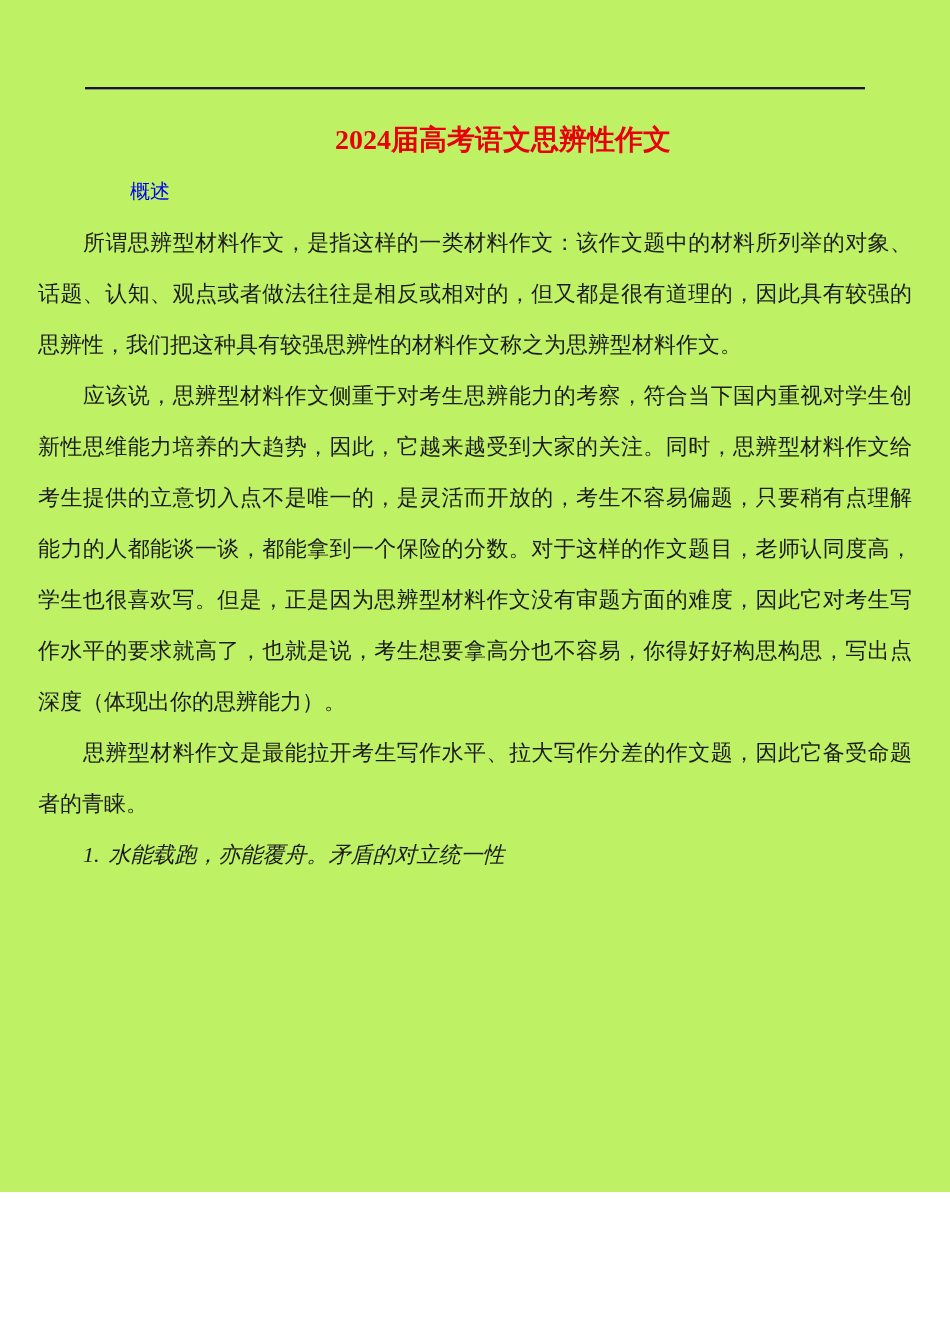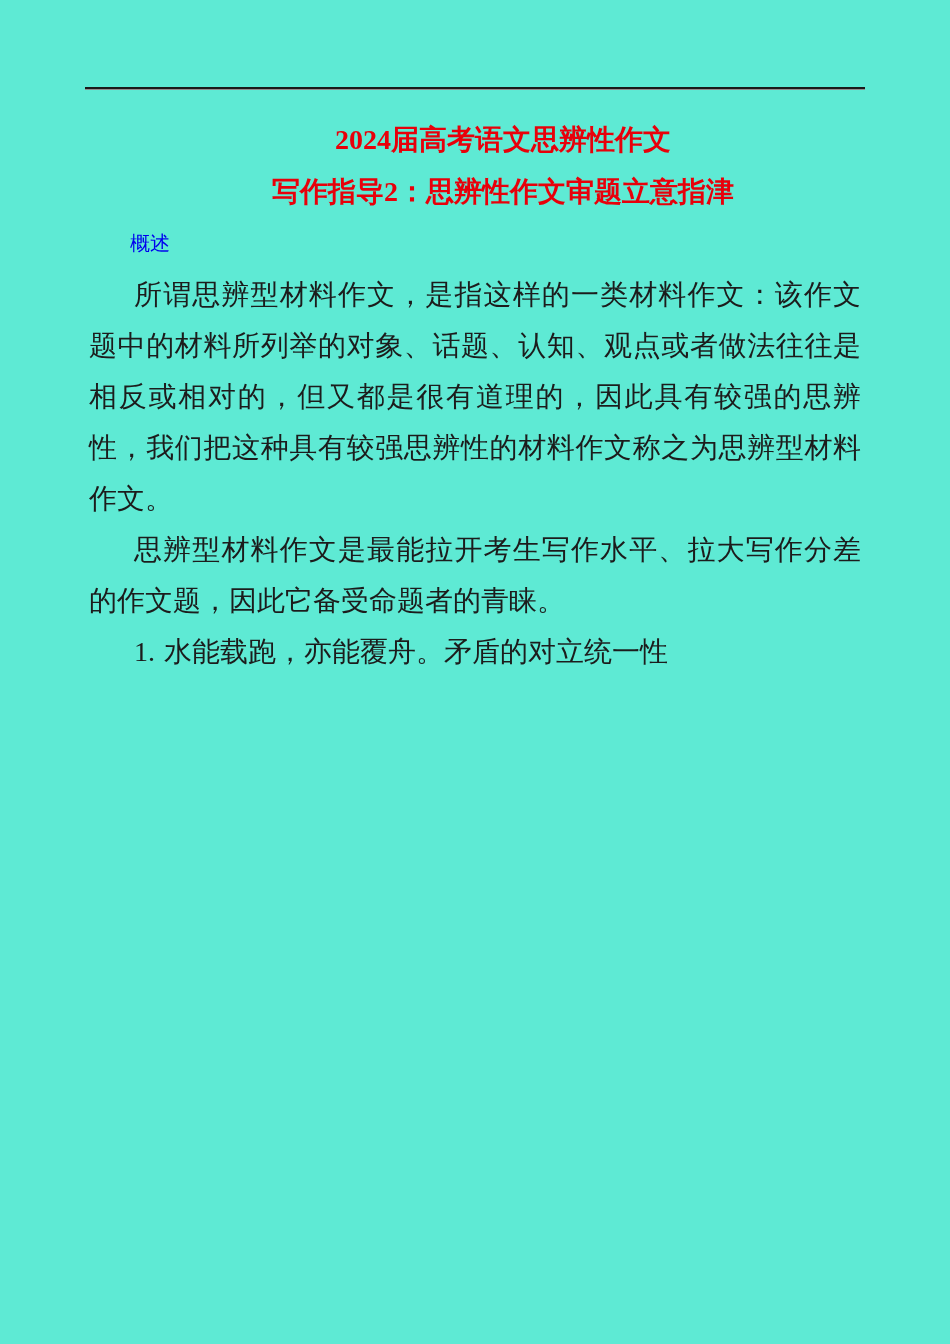--- a/index.html
+++ b/index.html
@@ -8,22 +8,22 @@
     background: #ffffff;
   }
   body {
     width: 950px;
     height: 1344px;
     font-family: "Liberation Serif", "DejaVu Serif", serif;
   }
   .page {
     position: relative;
     width: 950px;
-    height: 1344px;
-    background: #5eead4;
+    height: 1192px;
+    background: #bef264;
     overflow: hidden;
   }
   .top-rule {
     margin: 87px 85px 0 85px;
     height: 2px;
     background: var(--rule-dark, #1a1a1a);
     border-bottom: 1px solid #8f8f8f;
   }
   .title-block {
     margin-top: 24px;
@@ -39,53 +39,54 @@
   }
   .section-heading {
     margin: 0 85px;
     font-size: 20px;
     font-weight: normal;
     color: var(--heading-blue, #0000ee);
     line-height: 51px;
     text-indent: 45px;
   }
   .body-p {
-    margin: 0 89px;
-    font-size: 28px;
+    margin: 0 38px;
+    font-size: 22px;
     color: var(--body-text, #1c1c1c);
     line-height: 51px;
     text-indent: 45px;
     text-align: justify;
     text-justify: inter-character;
   }
   .idiom-p {
     text-align: left;
+    font-style: italic;
   }
   .idiom-num {
     display: inline-block;
     margin-right: 9px;
     text-indent: 0;
   }
 </style>
 </head>
 <body>
 
 <div class="page">
 
   <div class="top-rule"></div>
 
   <div class="title-block">
     <div class="doc-title">2024届高考语文思辨性作文</div>
-    <div class="doc-title">写作指导2：思辨性作文审题立意指津</div>
   </div>
 
   <div class="section-heading">概述</div>
 
   <div id="body-paragraphs">
       <p class="body-p">所谓思辨型材料作文，是指这样的一类材料作文：该作文题中的材料所列举的对象、话题、认知、观点或者做法往往是相反或相对的，但又都是很有道理的，因此具有较强的思辨性，我们把这种具有较强思辨性的材料作文称之为思辨型材料作文。</p>
+      <p class="body-p">应该说，思辨型材料作文侧重于对考生思辨能力的考察，符合当下国内重视对学生创新性思维能力培养的大趋势，因此，它越来越受到大家的关注。同时，思辨型材料作文给考生提供的立意切入点不是唯一的，是灵活而开放的，考生不容易偏题，只要稍有点理解能力的人都能谈一谈，都能拿到一个保险的分数。对于这样的作文题目，老师认同度高，学生也很喜欢写。但是，正是因为思辨型材料作文没有审题方面的难度，因此它对考生写作水平的要求就高了，也就是说，考生想要拿高分也不容易，你得好好构思构思，写出点深度（体现出你的思辨能力）。</p>
       <p class="body-p">思辨型材料作文是最能拉开考生写作水平、拉大写作分差的作文题，因此它备受命题者的青睐。</p>
     </div>
 
   <div id="idiom-list">
       <p class="body-p idiom-p"><span class="idiom-num">1.</span><span>水能载跑，亦能覆舟。矛盾的对立统一性</span></p>
     </div>
 
 </div>
 
 </body></html>

